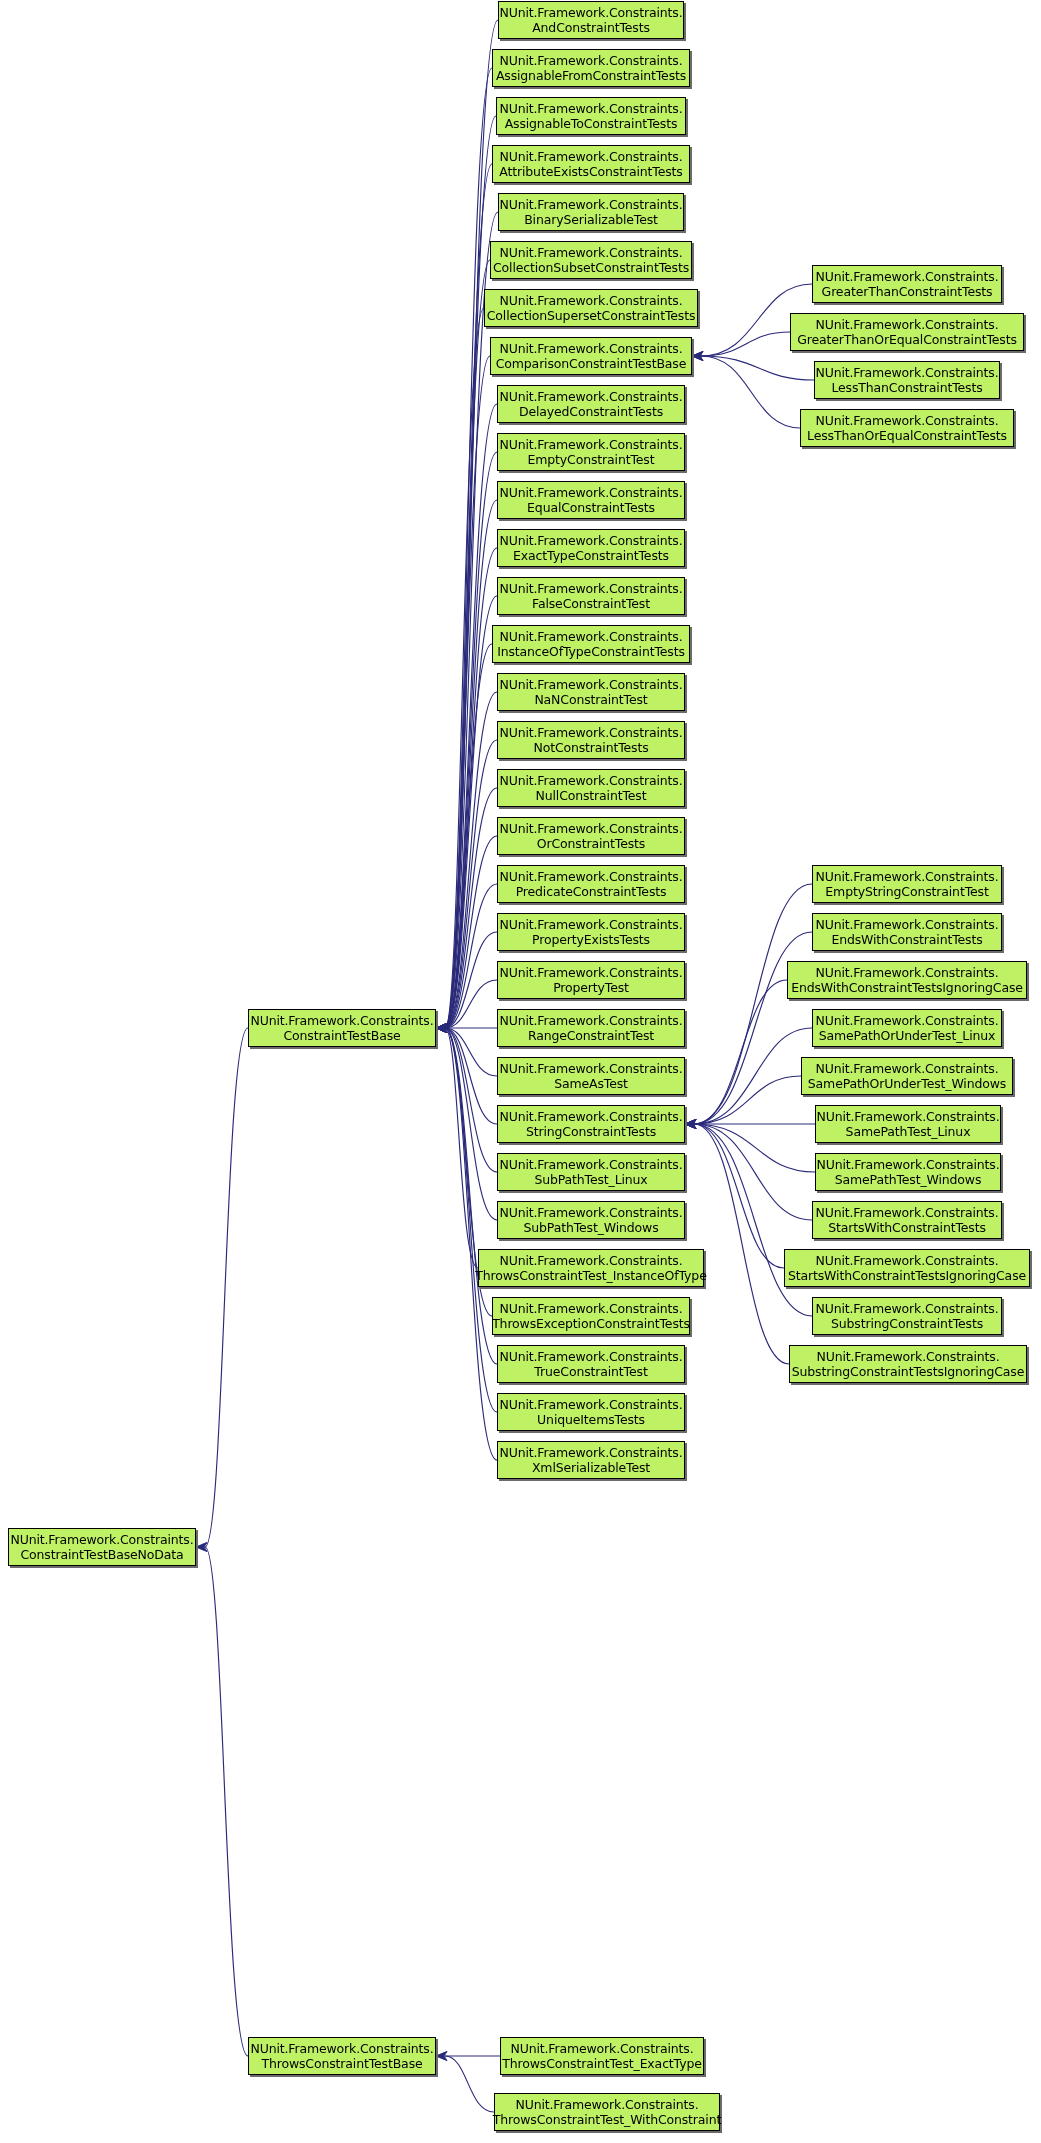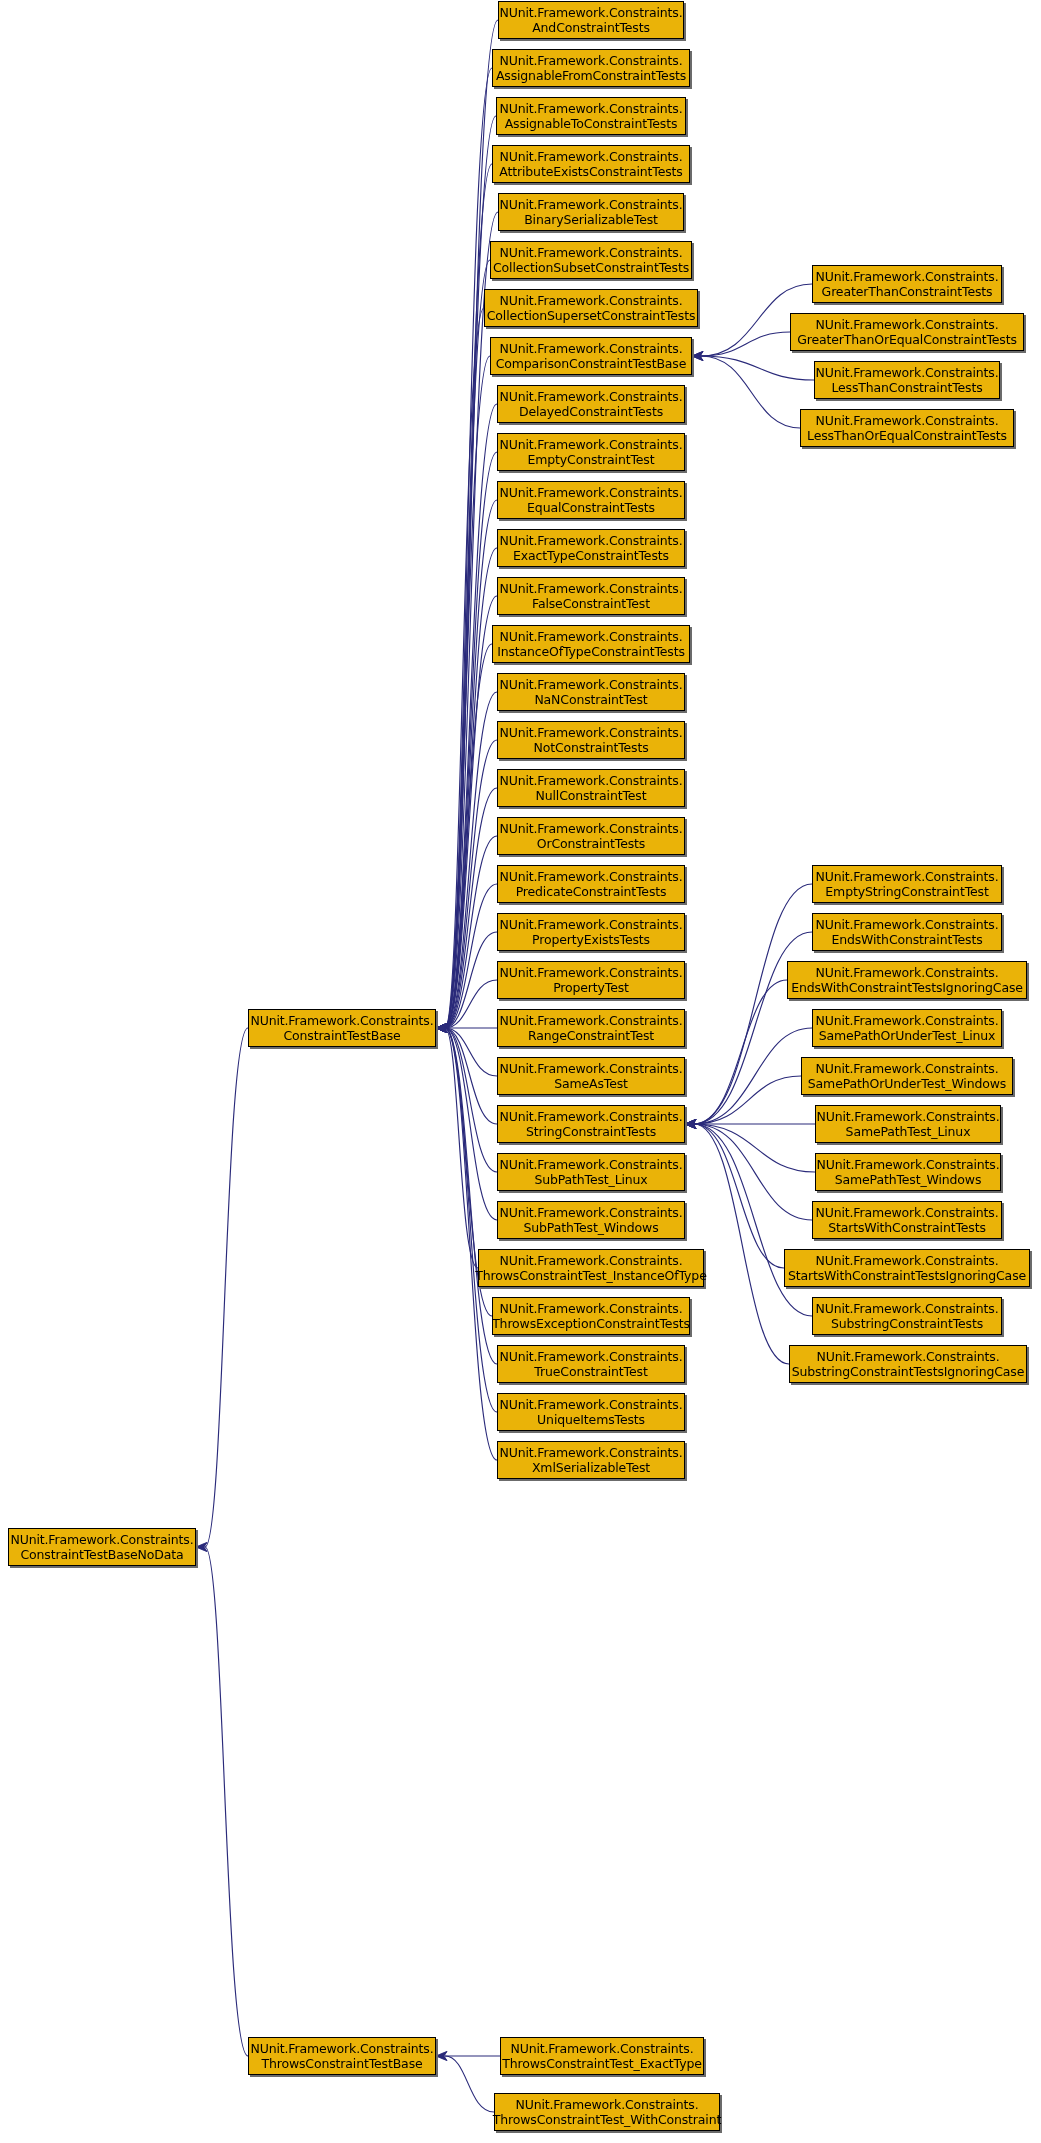--- a/index.html
+++ b/index.html
@@ -20,21 +20,21 @@
     position: absolute;
     left: 0;
     top: 0;
     width: 1041px;
     height: 2143px;
     pointer-events: none;
   }
   .node {
     position: absolute;
     box-sizing: border-box;
-    background: #eab308;
+    background: #bef264;
     border: 1px solid #000000;
     box-shadow: 2px 2px 0 0 #6b6b6b;
     display: flex;
     align-items: center;
     justify-content: center;
     text-align: center;
     color: #000000;
     font-size: 12.5px;
     line-height: 15px;
     letter-spacing: -0.15px;

